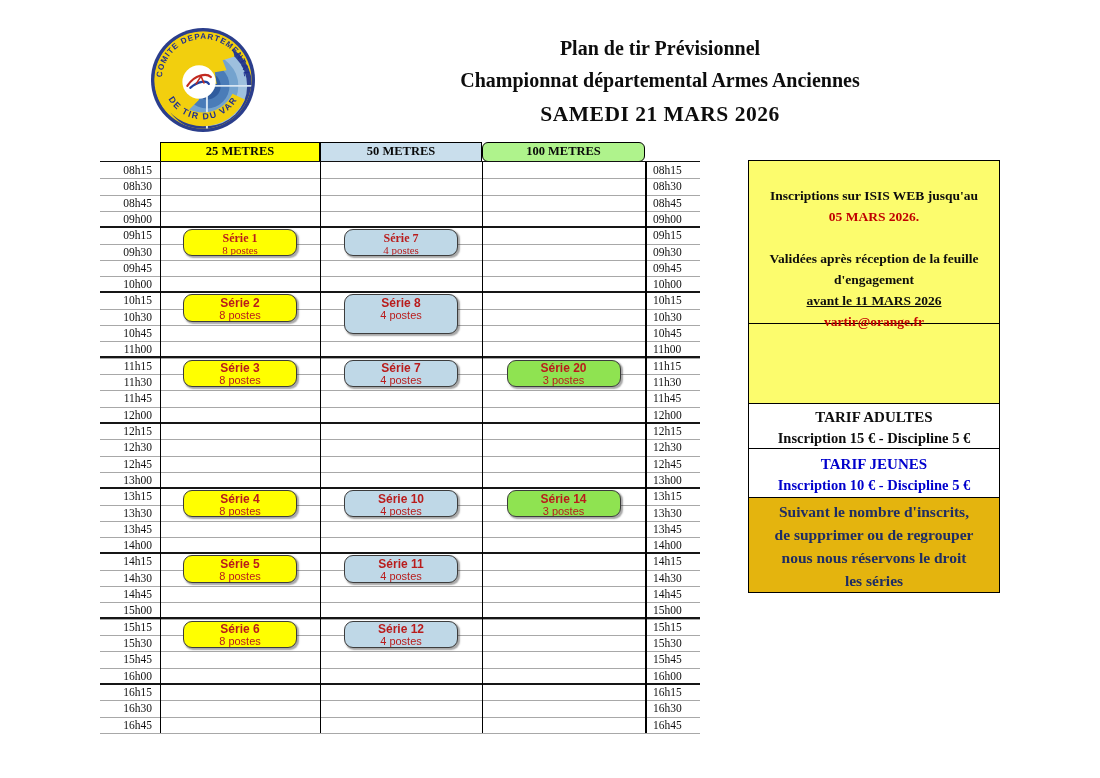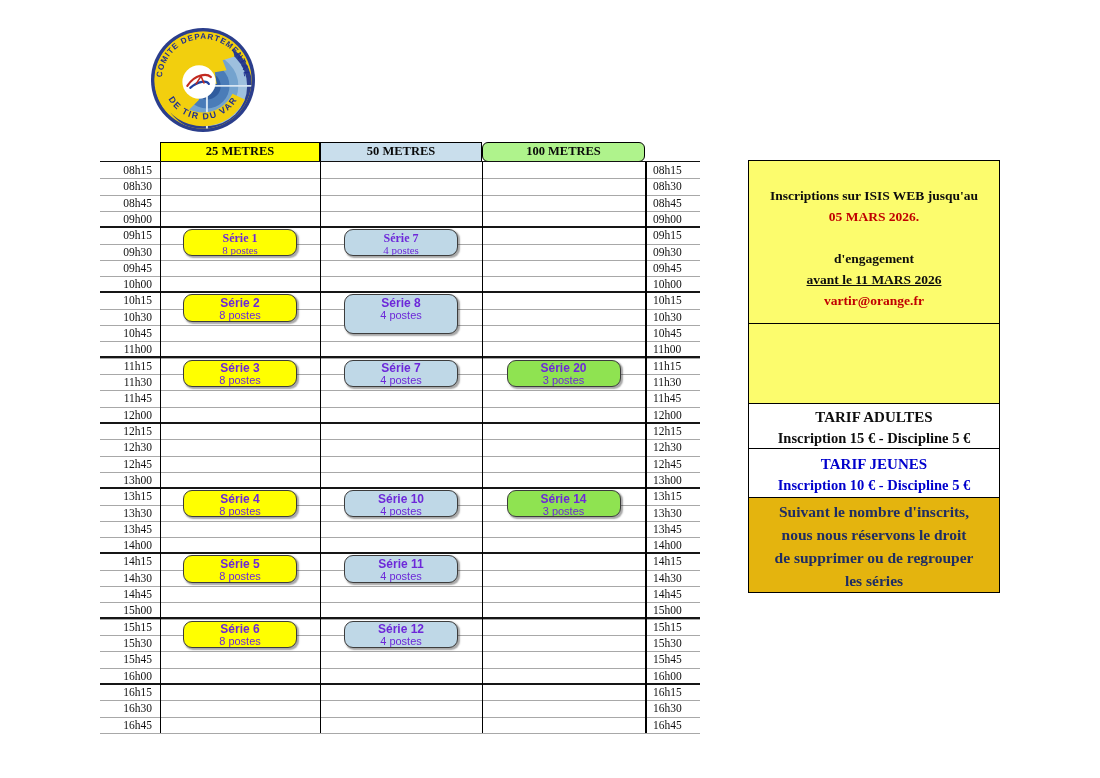--- a/index.html
+++ b/index.html
@@ -21,21 +21,21 @@
   .rline{position:absolute;left:0;width:600px;height:0;border-top:1px solid #a8a8a8;}
   .hline-black{position:absolute;left:0;width:600px;height:0;border-top:1.6px solid #111;}
   .thickline{position:absolute;left:0;width:600px;height:0;border-top:2.8px solid #161616;}
   .vline{position:absolute;top:0;height:571px;width:0;border-left:1.4px solid #000;}
   .vline.heavy{border-left-width:2px;}
   .tlabel{position:absolute;height:16.31px;line-height:16.6px;font-size:11.5px;color:#101010;}
   .tlabel.left{left:0;width:52px;text-align:right;}
   .tlabel.right{left:553px;width:46px;text-align:left;}
   .serie{position:absolute;width:114px;box-sizing:border-box;border:1.6px solid #3d3d3d;
          border-radius:9px;text-align:center;font-family:"Liberation Sans",sans-serif;
-         box-shadow:1.5px 1.5px 1.5px rgba(0,0,0,.35);color:#6d28d9;overflow:hidden;}
+         box-shadow:1.5px 1.5px 1.5px rgba(0,0,0,.35);color:#b91c1c;overflow:hidden;}
   .serie .sl{display:block;font-weight:bold;font-size:12px;line-height:14px;margin-top:.5px;}
   .serie .sp{display:block;font-size:11px;line-height:11.5px;}
   .serie.serif{font-family:"Liberation Serif",serif;}
   
   #sidebar{position:absolute;left:748px;top:160px;width:252px;}
   .sbox{box-sizing:border-box;width:252px;border:1.6px solid #000;background:#fff;
         text-align:center;font-weight:bold;color:#0d0d0d;}
   .sbox + .sbox{margin-top:-1.6px;}
   #box-inscriptions{height:165px;padding-top:24px;font-size:13.5px;line-height:21px;}
   #box-spacer{height:81px;}
@@ -90,20 +90,25 @@
       </g>
       <text font-family="Liberation Sans, sans-serif" font-size="8.2" font-weight="bold" fill="#1F2F8F" letter-spacing="1">
         <textPath href="#arcTop" startOffset="50%" text-anchor="middle">COMITE DEPARTEMENTAL</textPath>
       </text>
       <text font-family="Liberation Sans, sans-serif" font-size="9" font-weight="bold" fill="#1F2F8F" letter-spacing="1.5">
         <textPath href="#arcBottom" startOffset="50%" text-anchor="middle">DE TIR DU VAR</textPath>
       </text>
     </svg>
   </div>
 
+  <div id="title">
+    <div class="t1">Plan de tir Prévisionnel</div>
+    <div class="t2">Championnat départemental Armes Anciennes</div>
+    <div class="t3">SAMEDI 21 MARS 2026</div>
+  </div>
 
   <div id="sched">
     <div id="sched-header">
         <div class="hcell" style="left: 60px; width: 160px; background: rgb(255, 255, 0);">25 METRES</div>
         <div class="hcell" style="left: 220px; width: 162px; background: rgb(201, 222, 236);">50 METRES</div>
         <div class="hcell" style="left: 382px; width: 163px; background: rgb(175, 243, 140); border-radius: 6px;">100 METRES</div>
       </div>
     <div id="sched-body">
         <div class="hline-black" style="top: -0.8px;"></div>
         <div class="rline" style="top: 16.31px;"></div>
@@ -280,40 +285,41 @@
           <div class="sp">3 postes</div>
         </div>
       </div>
   </div>
 
   <div id="sidebar">
     <div class="sbox" id="box-inscriptions" style="background:#FCFC6D;">
       <div>Inscriptions sur ISIS WEB jusqu'au</div>
       <div class="red">05 MARS 2026.</div>
       <div style="height:21px;"></div>
+      <div>Validées après réception de la feuille</div>
       <div>d'engagement</div>
       <div class="ul">avant le 11 MARS 2026</div>
       <div class="red">vartir@orange.fr</div>
     </div>
 
     <div class="sbox" id="box-spacer" style="background:#FCFC6D;"></div>
 
     <div class="sbox" id="box-adultes">
       <div class="bt">TARIF ADULTES</div>
       <div>Inscription 15 € - Discipline 5 €</div>
     </div>
 
     <div class="sbox" id="box-jeunes">
       <div class="bt blue">TARIF JEUNES</div>
       <div class="blue">Inscription 10 € - Discipline 5 €</div>
     </div>
 
 
     <div class="sbox" id="box-warning" style="background:#E4B40E;color:#1F2D64;">
       <div>Suivant le nombre d'inscrits,</div>
+      <div>de supprimer ou de regrouper</div>
       <div>nous nous réservons le droit</div>
-      <div>de supprimer ou de regrouper</div>
       <div>les séries</div>
     </div>
 
   </div>
 
 </div>
 
 </body></html>

